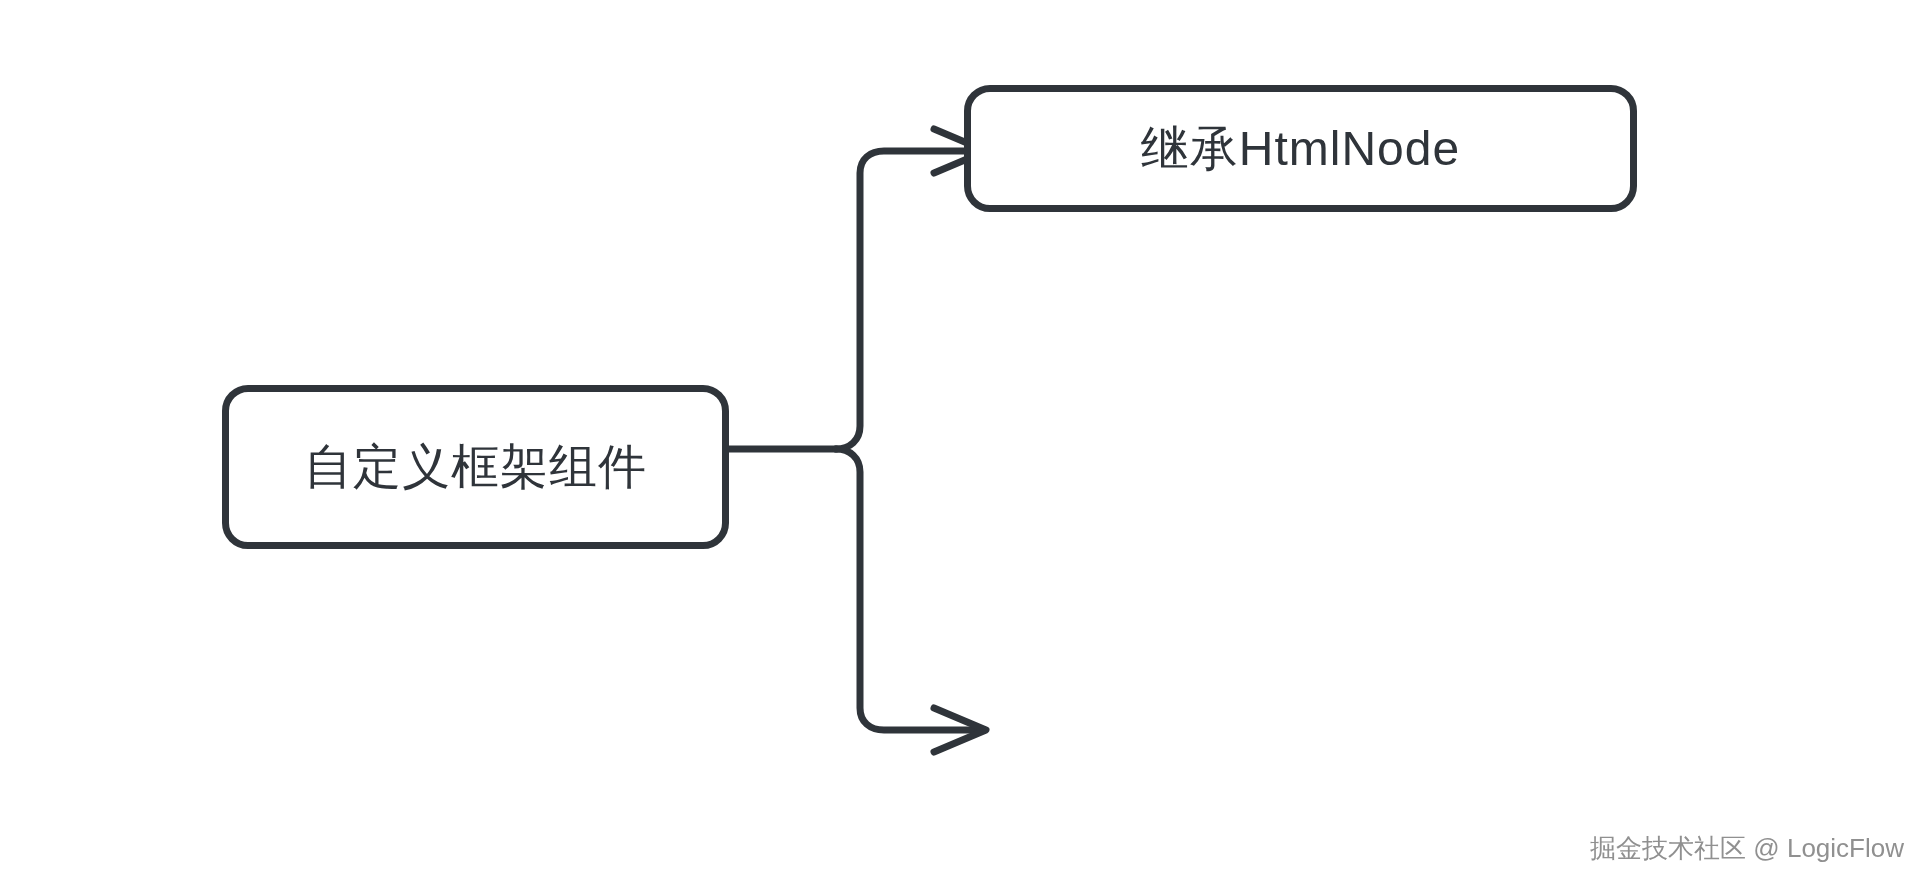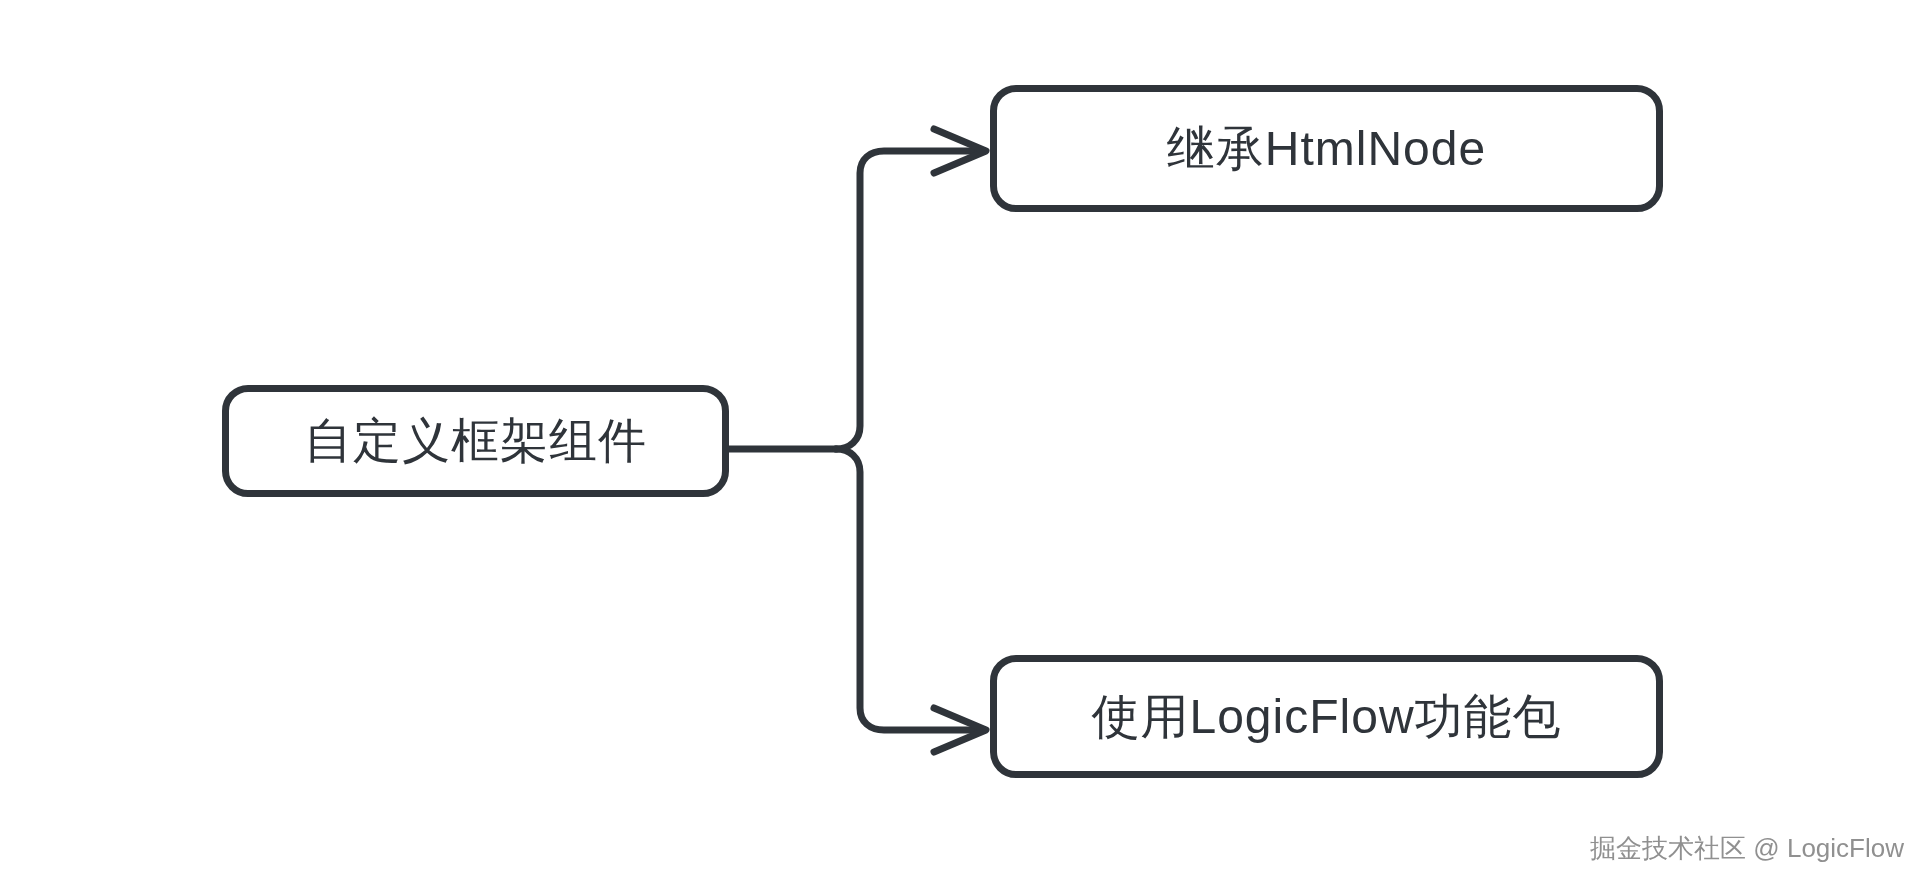--- a/index.html
+++ b/index.html
@@ -41,22 +41,22 @@
     background: var(--color-node-background);
     border: 7px solid var(--color-stroke);
     border-radius: 26px;
     color: var(--color-stroke);
     font-size: 48px;
     font-weight: 500;
     letter-spacing: 1px;
     white-space: nowrap;
     cursor: pointer;
   }
-  .node-root   { left: 222px; top: 385px; width: 507px; height: 112px; text-align: right; }
-  .node-top    { left: 990px; top:  85px; width: 673px; height: 127px; }
+  .node-root   { left: 222px; top: 385px; width: 507px; height: 164px; text-align: right; }
+  .node-top    { left: 964px; top:  85px; width: 673px; height: 127px; }
   .node-bottom { left: 990px; top: 655px; width: 673px; height: 123px; }
   .watermark {
     position: absolute;
     right: 16px; bottom: 14px;
     font-size: 26px;
     font-weight: 500;
     color: var(--color-watermark);
     text-shadow: 2px 2px 0 #ffffff, 1px 1px 0 #ffffff;
     white-space: nowrap;
   }
@@ -80,19 +80,16 @@
   </svg>
 
   <div class="node node-root">
     <span>自定义框架组件</span>
   </div>
 
   <div class="node node-top">
     <span>继承HtmlNode</span>
   </div>
 
-  <div class="node node-bottom">
-    <span>使用LogicFlow功能包</span>
-  </div>
 
   <div class="watermark">掘金技术社区 @ LogicFlow</div>
 
 </div>
 
 </body></html>

